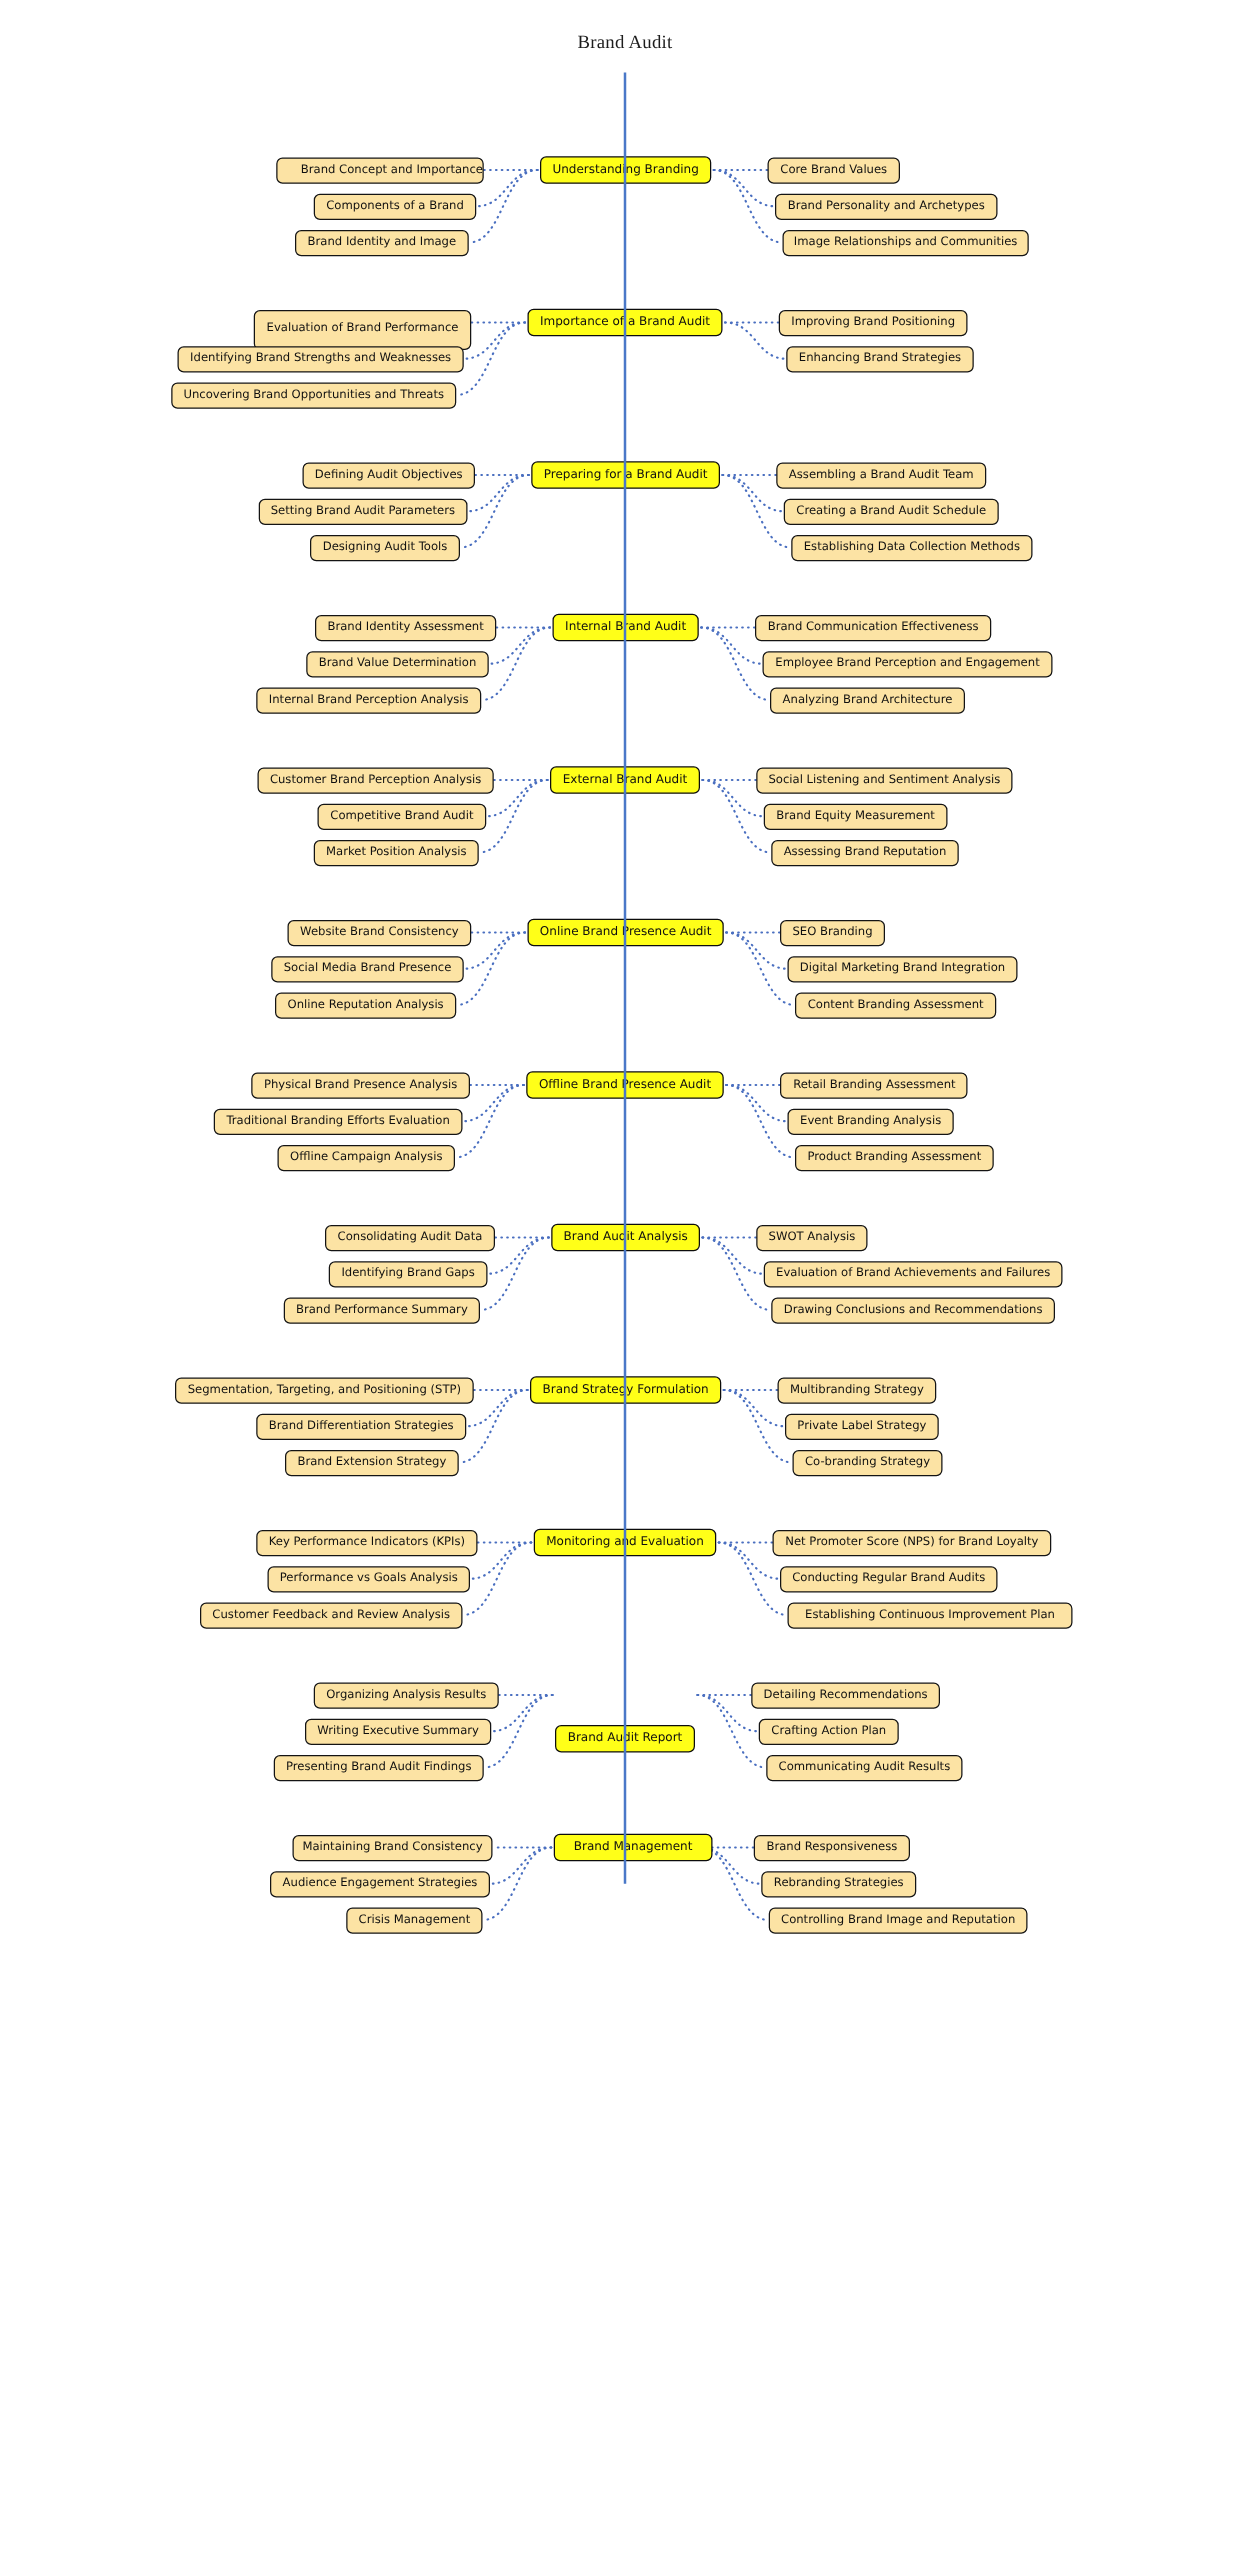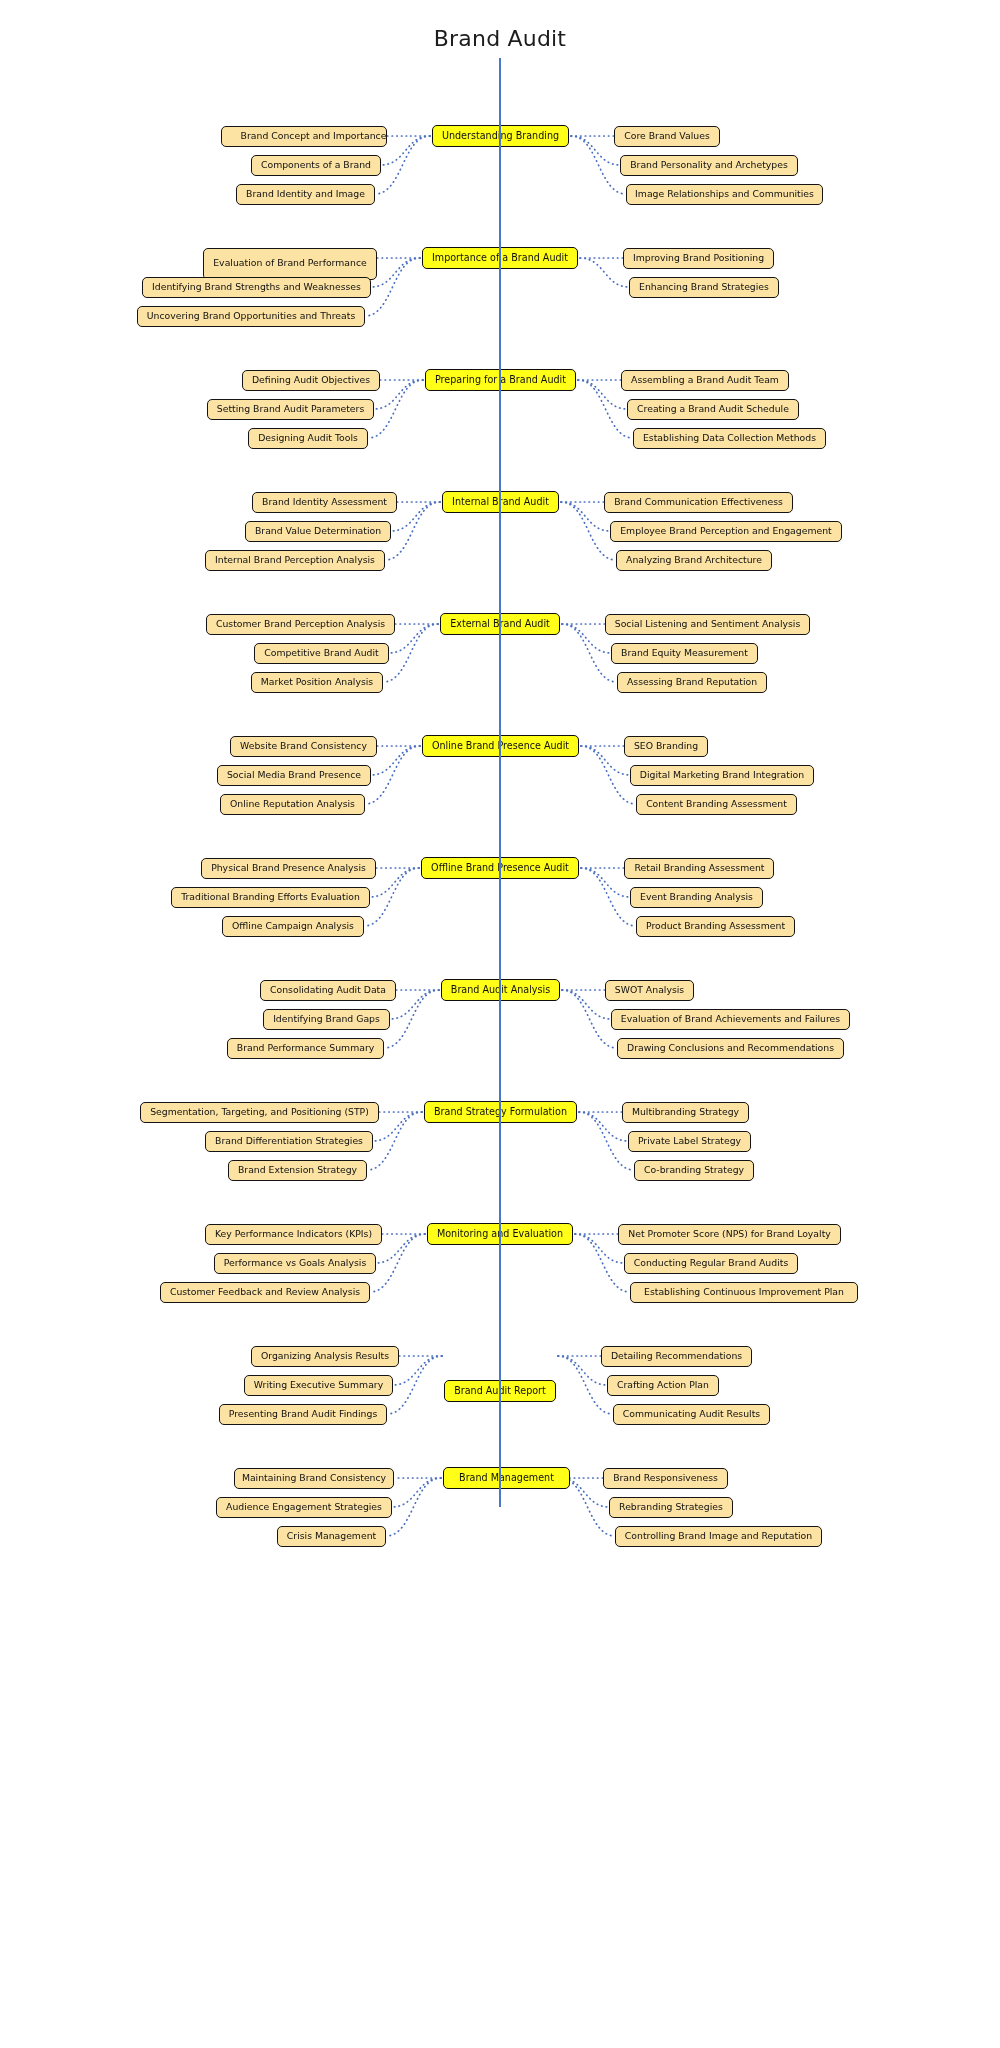--- a/index.html
+++ b/index.html
@@ -6,21 +6,21 @@
   html,body{margin:0;padding:0;background:#ffffff;}
   body{
     width:1000px;height:2048px;position:relative;overflow:hidden;
     font-family:"DejaVu Sans","Liberation Sans",sans-serif;
     color:#1a1a1a;
   }
   #map-canvas{position:absolute;inset:0;width:1000px;height:2048px;}
   #edge-layer{position:absolute;left:0;top:0;width:1000px;height:2048px;pointer-events:none;}
   #title{
     position:absolute;left:0;top:26px;width:1000px;text-align:center;
-    font-size:22px;font-weight:400;letter-spacing:.2px;color:#1d1d1d;
+    font-size:15px;font-weight:400;letter-spacing:.2px;color:#1d1d1d;font-family:Liberation Serif, serif;
   }
   .node{
     position:absolute;box-sizing:border-box;
     border:1.6px solid #141414;border-radius:5px;
     display:flex;align-items:center;justify-content:center;
     font-size:9.3px;line-height:1.1;white-space:nowrap;
     padding:0 9px;height:21px;color:#101010;
   }
   .node.branch{
     background:#ffff18;border-color:#0d0d0d;border-width:1.8px;
@@ -146,21 +146,21 @@
       </div>
       <div class="node leaf" style="left: 629px; top: 276.5px; width: 150px; height: 21px;">
         <span>Enhancing Brand Strategies</span>
       </div>
       <div class="node branch" style="left: 425px; top: 369px; width: 151px; height: 22px;">
         <span>Preparing for a Brand Audit</span>
       </div>
       <div class="node leaf" style="left: 242px; top: 369.5px; width: 138px; height: 21px;">
         <span>Defining Audit Objectives</span>
       </div>
-      <div class="node leaf" style="left: 207px; top: 398.5px; width: 167px; height: 21px;">
+      <div class="node leaf" style="left: 207px; top: 398.5px; width: 167px; height: 21px; justify-content: flex-end;">
         <span>Setting Brand Audit Parameters</span>
       </div>
       <div class="node leaf" style="left: 248px; top: 427.5px; width: 120px; height: 21px;">
         <span>Designing Audit Tools</span>
       </div>
       <div class="node leaf" style="left: 621px; top: 369.5px; width: 168px; height: 21px;">
         <span>Assembling a Brand Audit Team</span>
       </div>
       <div class="node leaf" style="left: 627px; top: 398.5px; width: 172px; height: 21px;">
         <span>Creating a Brand Audit Schedule</span>

